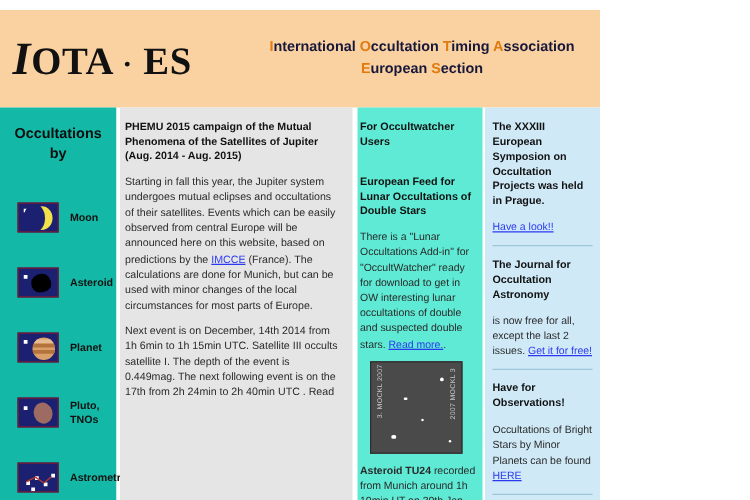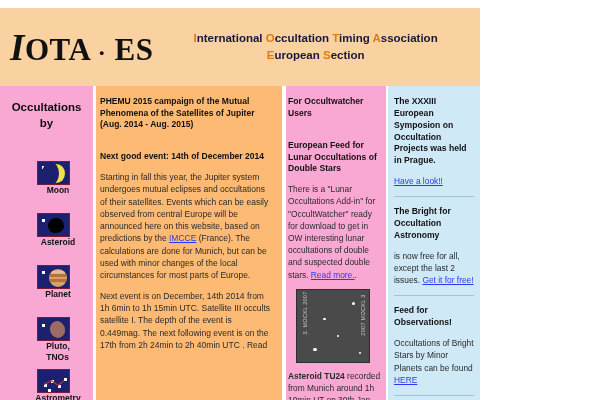--- a/index.html
+++ b/index.html
@@ -38,54 +38,53 @@
   }
   .logo .logo-i {
     font-family: "Liberation Serif", serif;
     font-style: italic;
     font-size: 37px;
     font-weight: bold;
   }
   .logo .logo-dot { font-size: 24px; vertical-align: middle; }
 
   .org-title {
-    margin-left: 40px;
+    margin-left: 62px;
     text-align: center;
     font-size: 11.5px;
     font-weight: bold;
     color: #17173a;
     line-height: 1.45;
     white-space: nowrap;
   }
   .org-title .cap { color: #e07b10; }
 
   
   .sidebar {
     position: absolute;
     left: 0; top: 86px;
     width: 93px; height: 314px;
-    background: #f9a8d4;
+    background: #14b8a6;
     padding-top: 14px;
   }
   .sidebar-title {
     text-align: center;
     font-size: 11.5px;
     font-weight: bold;
     color: #0d0d0d;
     line-height: 1.35;
   }
   .nav-list { margin-top: 30px; }
   .nav-item {
     display: flex;
     align-items: center;
     height: 26px;
     margin-bottom: 26px;
     padding-left: 14px;
     text-decoration: none;
-    flex-direction: column;
   }
   .nav-item.gap-before { margin-top: 22px; }
   .thumb {
     width: 33px; height: 24px;
     border: 1.5px solid #7b1b30;
     background: #1b2070;
     position: relative;
     flex: 0 0 auto;
     overflow: hidden;
   }
@@ -146,29 +145,29 @@
     background: #c0392b;
     height: 1px;
     transform-origin: left center;
   }
 
   
   .col-main {
     position: absolute;
     left: 96px; top: 86px;
     width: 186px; height: 314px;
-    background: #fdba74;
+    background: #e5e5e5;
     padding: 10px 8px 0 4px;
     overflow: hidden;
   }
   .col-mid {
     position: absolute;
     left: 286px; top: 86px;
     width: 100px; height: 314px;
-    background: #f9a8d4;
+    background: #5eead4;
     padding: 10px 4px 16px 2px;
     overflow: hidden;
   }
   .col-right {
     position: absolute;
     left: 388px; top: 86px;
     width: 92px; height: 314px;
     background: #cfe9f7;
     padding: 10px 6px 0 6px;
     overflow: hidden;
@@ -314,21 +313,20 @@
           <span class="art-astro-line" style="left:20px;top:15px;width:8px;transform:rotate(-40deg);"></span>
         </span>
         <span class="nav-label">Astrometry</span>
       </a>
 
     </div>
   </div>
 
   <div class="col-main">
     <h3 class="hd">PHEMU 2015 campaign of the Mutual Phenomena of the Satellites of Jupiter (Aug. 2014 - Aug. 2015)</h3>
-    <h3 class="hd spaced">Next good event: 14th of December 2014</h3>
     <p class="body"><span>Starting in fall this year, the Jupiter system undergoes mutual eclipses and occultations of their satellites. Events which can be easily observed from central Europe will be announced here on this website, based on predictions by the </span><a class="link" href="#">IMCCE</a><span> (France). The calculations are done for Munich, but can be used with minor changes of the local circumstances for most parts of Europe.</span></p>
     <p class="body"><span>Next event is on December, 14th 2014 from 1h 6min to 1h 15min UTC. Satellite III occults satellite I. The depth of the event is 0.449mag. The next following event is on the 17th from 2h 24min to 2h 40min UTC . Read </span></p>
 
   </div>
 
   <div class="col-mid">
     <h3 class="hd">For Occultwatcher Users</h3>
     <h3 class="hd spaced">European Feed for Lunar Occultations of Double Stars</h3>
     <p class="body"><span>There is a "Lunar Occultations Add-in" for "OccultWatcher" ready for download to get in OW interesting lunar occultations of double and suspected double stars. </span><a class="link" href="#">Read more.</a>.</p>
 
@@ -343,22 +341,22 @@
     </div>
 
     <p class="body"><strong>Asteroid TU24</strong><span> recorded from Munich around 1h 10min UT on 30th Jan 2008. Fast motion (5x). Near miss of 11m9 star TYC 4140-520</span></p>
 
   </div>
 
   <div class="col-right">
     <h3 class="hd">The XXXIII European Symposion on Occultation Projects was held in Prague.</h3>
     <p class="body"><a class="link" href="#">Have a look!!</a></p>
     <hr class="divider blue">
-    <h3 class="hd">The Bright for Occultation Astronomy</h3>
+    <h3 class="hd">The Journal for Occultation Astronomy</h3>
     <p class="body"><span>is now free for all, except the last 2 issues. </span><a class="link" href="#">Get it for free!</a></p>
     <hr class="divider blue">
-    <h3 class="hd">Feed for Observations!</h3>
+    <h3 class="hd">Have for Observations!</h3>
     <p class="body"><span>Occultations of Bright Stars by Minor Planets can be found </span><a class="link" href="#">HERE</a></p>
     <hr class="divider blue">
 
   </div>
 
 </div>
 
 </body></html>

